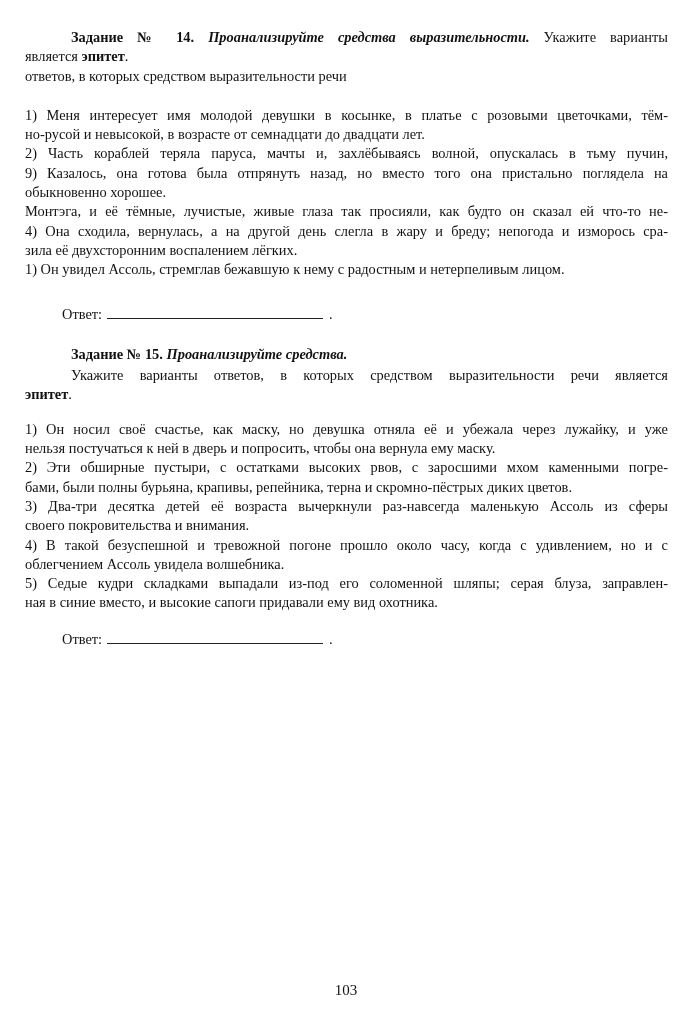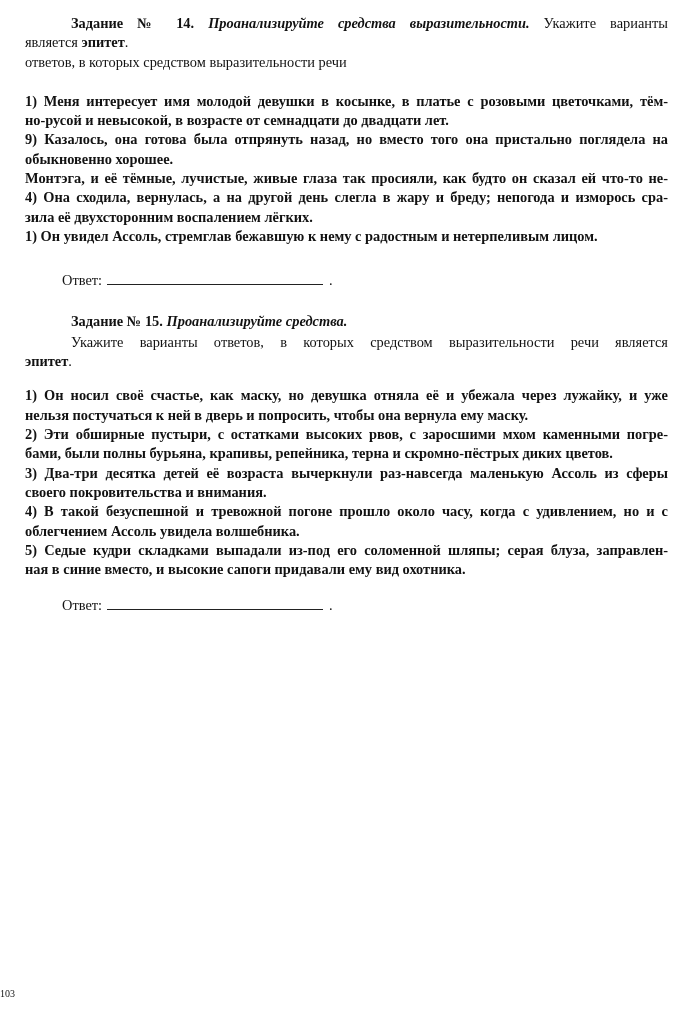--- a/index.html
+++ b/index.html
@@ -7,28 +7,28 @@
   body {
     width: 692px;
     height: 1024px;
     background: #ffffff;
     font-family: "Liberation Serif", serif;
     font-size: 14.4px;
     color: #121212;
     position: relative;
     overflow: hidden;
   }
-  .page { position: absolute; inset: 0; padding: 14px 24px 12px 25px; }
+  .page { position: absolute; inset: 0; padding: 14px 24px 12px 25px; margin-top: 14px; }
   .para, .item { margin: 0; }
   .line { display: block; line-height: 19.3px; }
   .j { text-align: justify; text-align-last: justify; }
   .indent { text-indent: 46px; }
   b { font-weight: bold; }
   .bi { font-weight: bold; font-style: italic; text-align: center; }
-  .items { margin-top: 20px; font-weight: bold; }
+  .items { margin-top: 20px; }
   .answer {
     margin: 25px 0 2px 0;
     padding-left: 37px;
     line-height: 19.3px;
   }
   .blank {
     display: inline-block;
     width: 216px;
     height: 14px;
     border-bottom: 1px solid #222;
@@ -37,21 +37,22 @@
   }
   .period { margin-left: 6px; }
   .task15 { margin-top: 21px; }
   .intro15 { margin-top: 2px; }
   .items15 { margin-top: 15px; }
   .answer15 { margin-top: 17px; }
   .pagenum {
     position: absolute;
     left: 0; right: 0;
     bottom: 25px;
-    font-size: 10px;
+    text-align: center;
+    font-size: 15px;
     color: #121212;
   }
 </style>
 </head>
 <body>
 
 <div class="page">
 
   <section>
     <p class="para">
@@ -59,20 +60,21 @@
       <span class="line"><span>является </span><b>эпитет</b><span>.</span></span>
       <span class="line">ответов, в которых средством выразительности речи</span>
     </p>
 
     <div class="items">
       <p class="item">
         <span class="line j">1) Меня интересует имя молодой девушки в косынке, в платье с розовыми цветочками, тём-</span>
         <span class="line">но-русой и невысокой, в возрасте от семнадцати до двадцати лет.</span>
       </p>
       <p class="item">
+        <span class="line j">2) Часть кораблей теряла паруса, мачты и, захлёбываясь волной, опускалась в тьму пучин,</span>
       </p>
       <p class="item">
         <span class="line j">9) Казалось, она готова была отпрянуть назад, но вместо того она пристально поглядела на</span>
         <span class="line">обыкновенно хорошее.</span>
         <span class="line j">Монтэга, и её тёмные, лучистые, живые глаза так просияли, как будто он сказал ей что-то не-</span>
       </p>
       <p class="item">
         <span class="line j">4) Она сходила, вернулась, а на другой день слегла в жару и бреду; непогода и изморось сра-</span>
         <span class="line">зила её двухсторонним воспалением лёгких.</span>
       </p>

